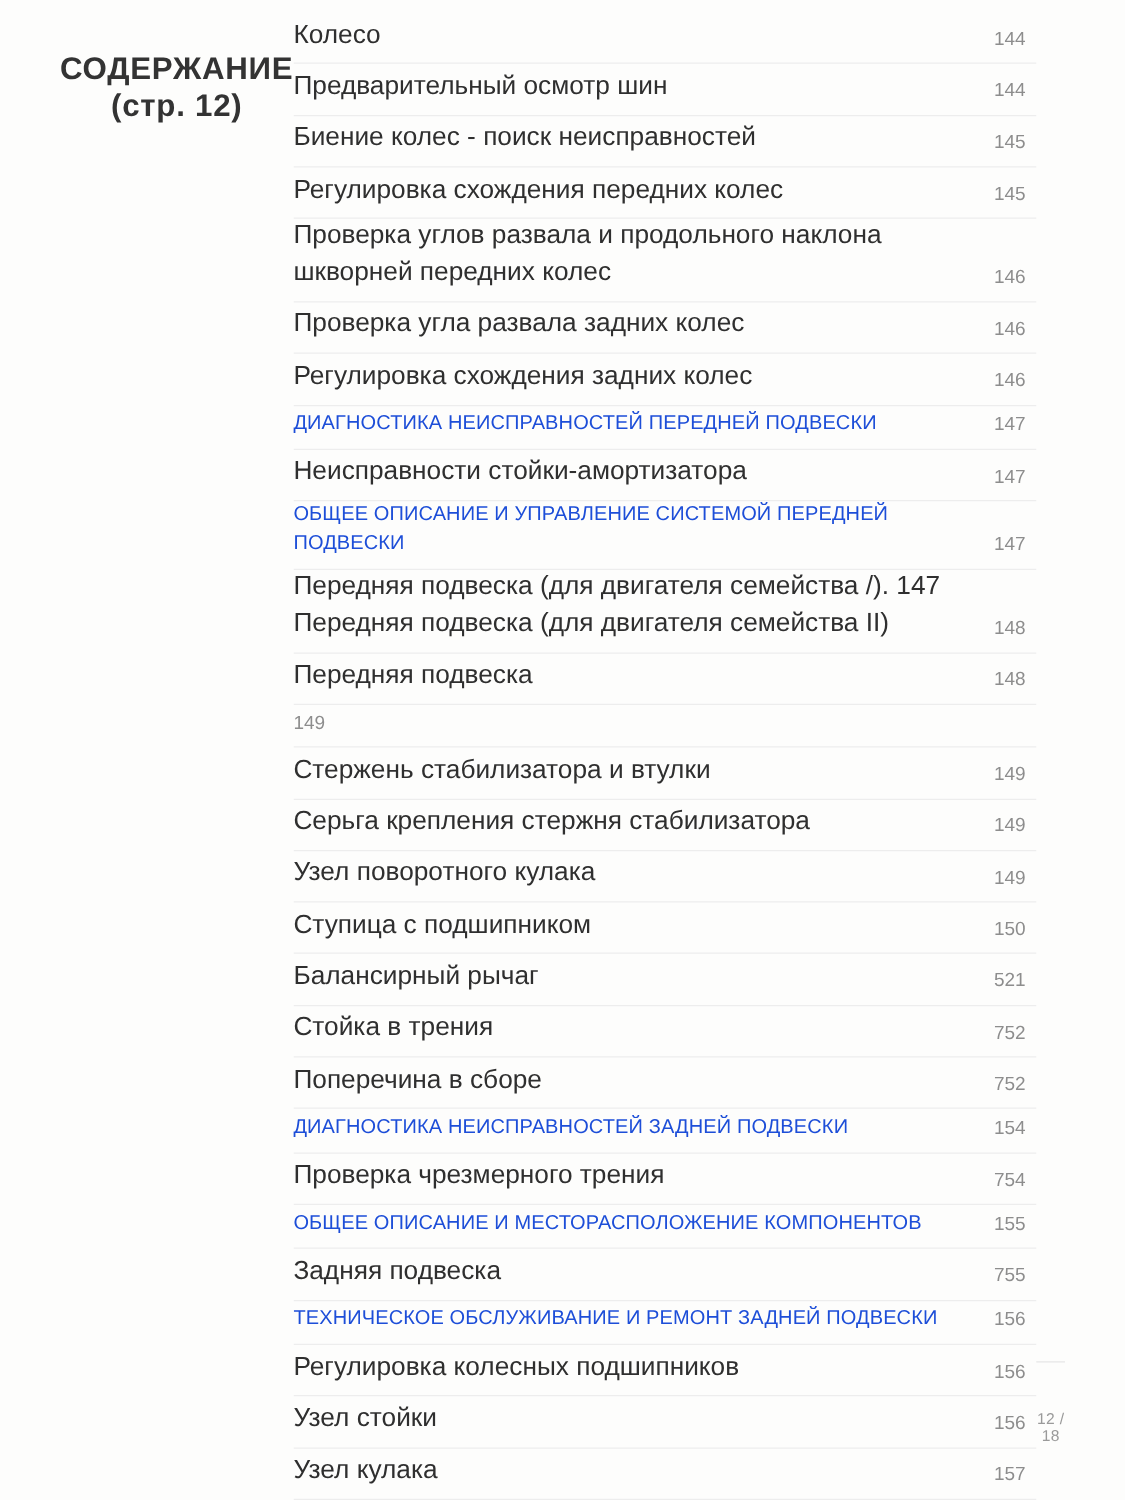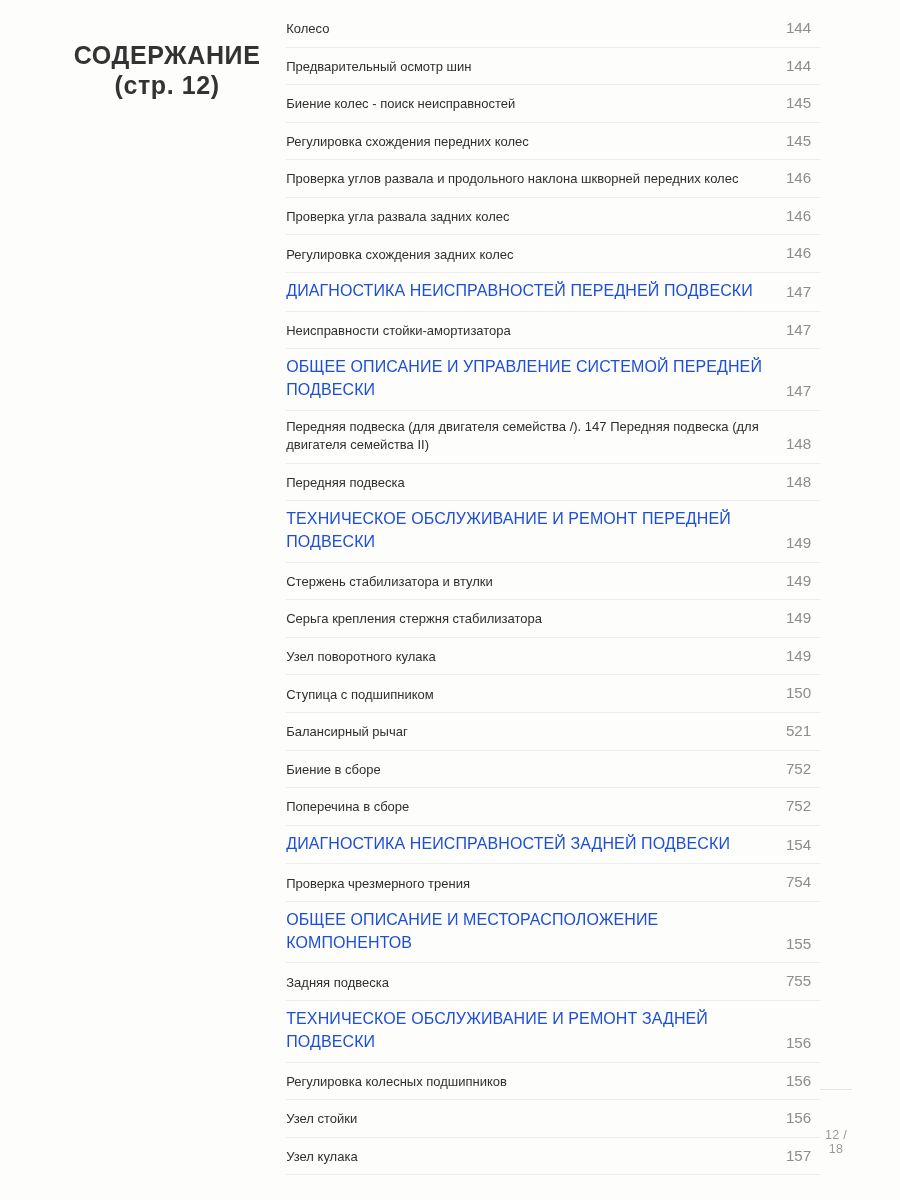--- a/index.html
+++ b/index.html
@@ -48,21 +48,21 @@
   .toc-row {
     display: flex;
     align-items: flex-end;
     justify-content: space-between;
     gap: 18px;
     border-bottom: 1px solid #ededed;
     padding: 7px 0 8px 0;
     min-height: 18px;
   }
   .toc-row .entry-title {
-    font-size: 13px;
+    font-size: 21px;
     line-height: 1.42;
     color: #2f2f2f;
     flex: 1 1 auto;
     word-break: break-word;
   }
   .toc-row.heading .entry-title {
     font-size: 16px;
     letter-spacing: 0.1px;
     color: #1d4ed8;
   }
@@ -143,21 +143,20 @@
       </div>
       <div class="toc-row">
         <span class="entry-title">Передняя подвеска (для двигателя семейства /). 147 Передняя подвеска (для двигателя семейства II)</span>
         <span class="entry-page">148</span>
       </div>
       <div class="toc-row">
         <span class="entry-title">Передняя подвеска</span>
         <span class="entry-page">148</span>
       </div>
       <div class="toc-row heading">
-        <span class="entry-title">ТЕХНИЧЕСКОЕ ОБСЛУЖИВАНИЕ И РЕМОНТ ПЕРЕДНЕЙ ПОДВЕСКИ</span>
         <span class="entry-page">149</span>
       </div>
       <div class="toc-row">
         <span class="entry-title">Стержень стабилизатора и втулки</span>
         <span class="entry-page">149</span>
       </div>
       <div class="toc-row">
         <span class="entry-title">Серьга крепления стержня стабилизатора</span>
         <span class="entry-page">149</span>
       </div>
@@ -167,21 +166,21 @@
       </div>
       <div class="toc-row">
         <span class="entry-title">Ступица с подшипником</span>
         <span class="entry-page">150</span>
       </div>
       <div class="toc-row">
         <span class="entry-title">Балансирный рычаг</span>
         <span class="entry-page">521</span>
       </div>
       <div class="toc-row">
-        <span class="entry-title">Биение в сборе</span>
+        <span class="entry-title">Стойка в трения</span>
         <span class="entry-page">752</span>
       </div>
       <div class="toc-row">
         <span class="entry-title">Поперечина в сборе</span>
         <span class="entry-page">752</span>
       </div>
       <div class="toc-row heading">
         <span class="entry-title">ДИАГНОСТИКА НЕИСПРАВНОСТЕЙ ЗАДНЕЙ ПОДВЕСКИ</span>
         <span class="entry-page">154</span>
       </div>

